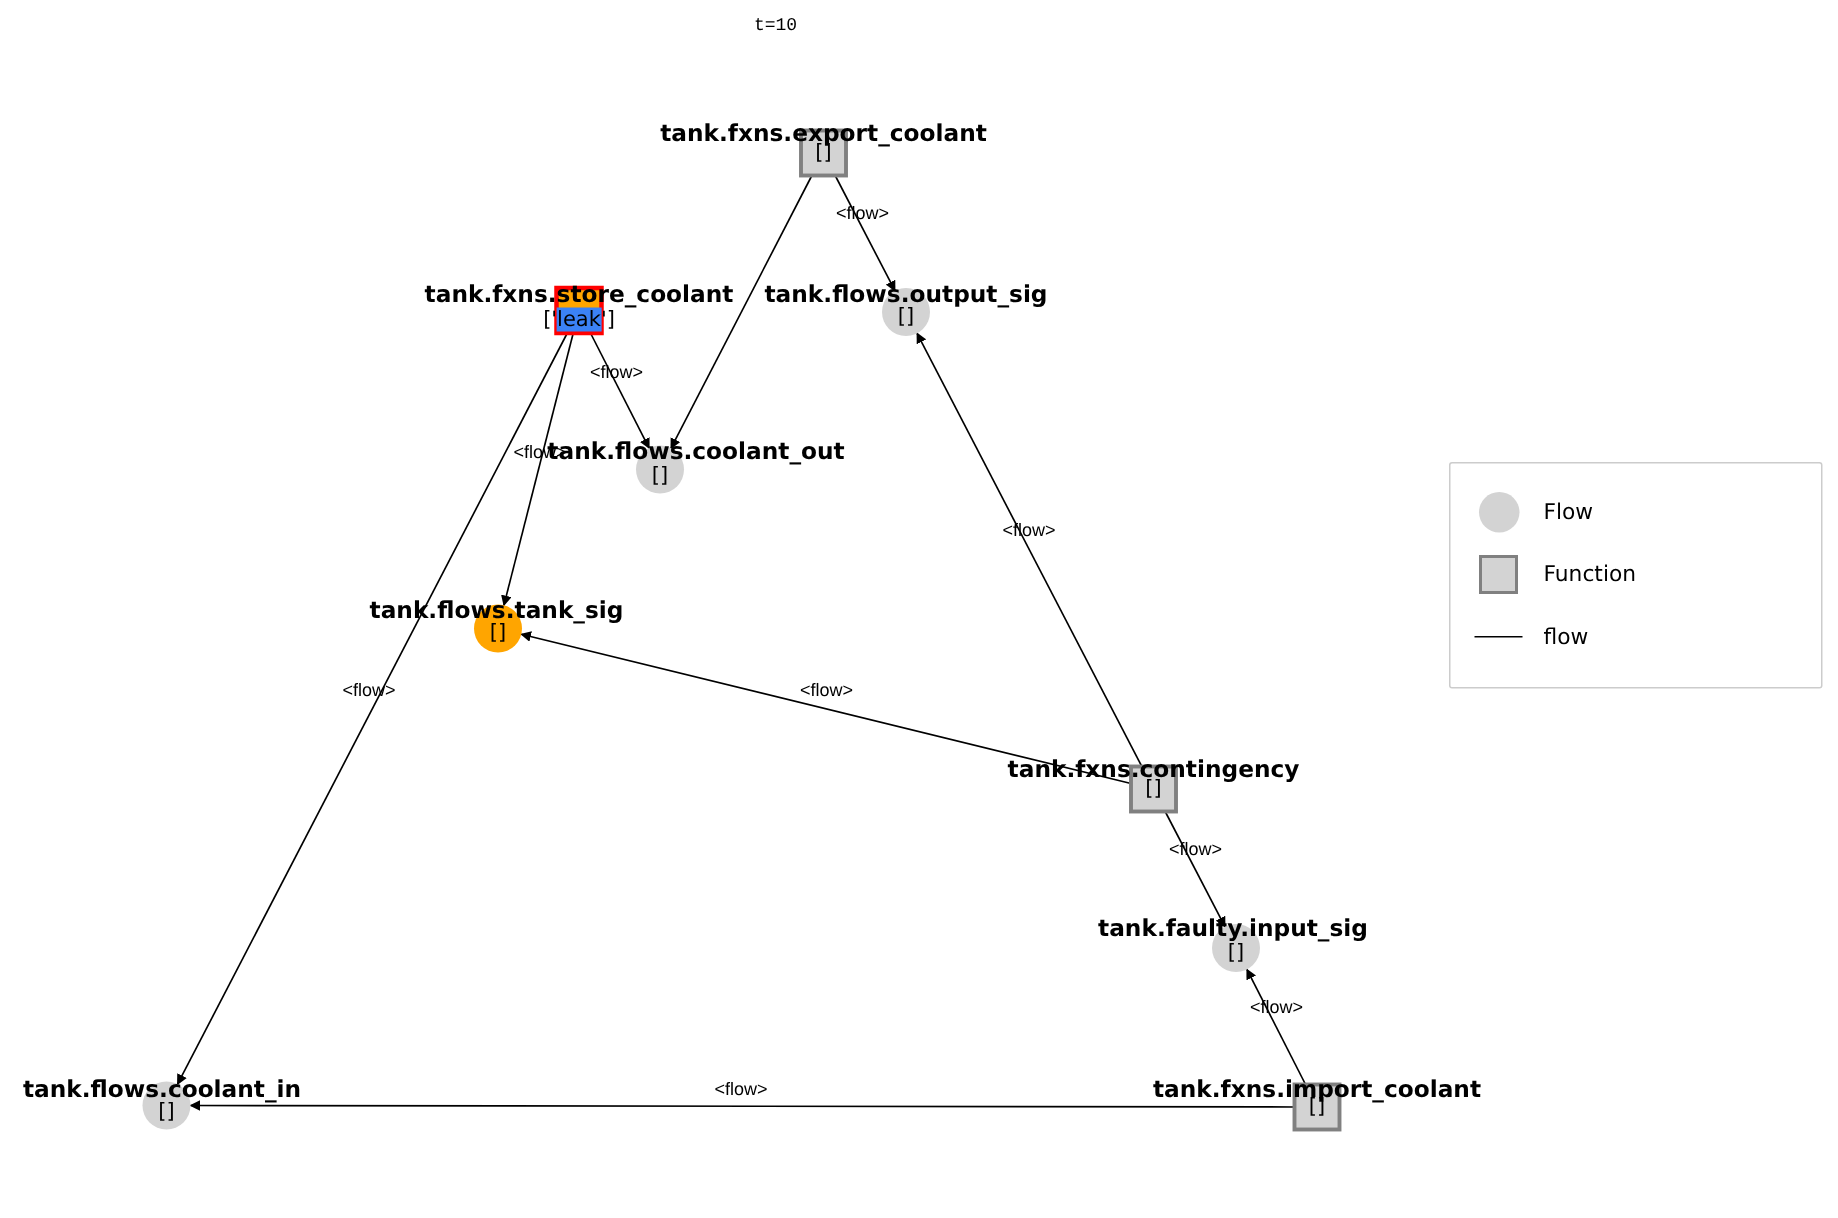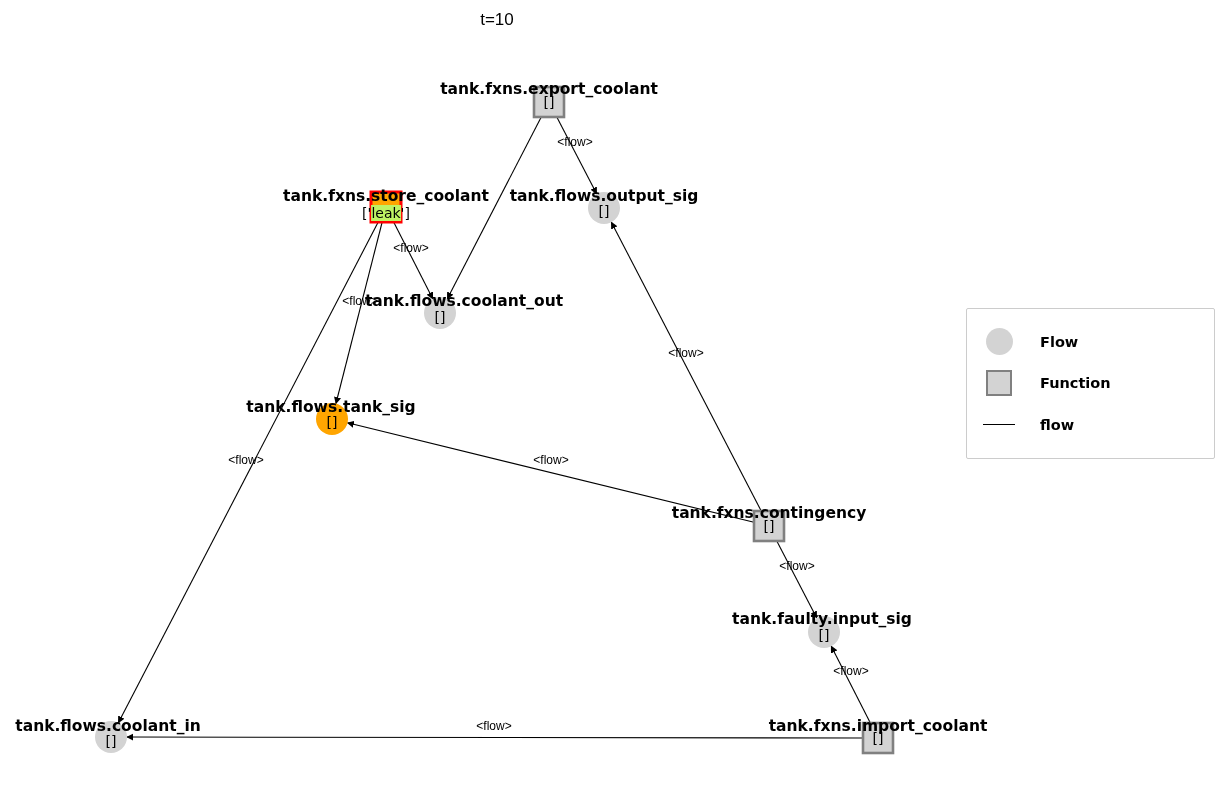--- a/index.html
+++ b/index.html
@@ -18,25 +18,26 @@
   }
   #graph-svg {
     position: absolute;
     left: 0;
     top: 0;
     width: 1225px;
     height: 812px;
   }
   .title-text {
     position: absolute;
-    font-family: Liberation Sans, sans-serif;
-    font-size: 17px;
+    font-family: Liberation Mono, monospace;
+    font-size: 12px;
     color: #000000;
     white-space: nowrap;
     transform: translate(-50%, 0);
+    margin-left: 20px;
   }
   .node-label {
     position: absolute;
     font-family: "DejaVu Sans", sans-serif;
     font-size: 15.5px;
     font-weight: bold;
     color: #000000;
     white-space: nowrap;
     transform: translate(-50%, -50%);
     pointer-events: none;
@@ -44,21 +45,21 @@
   .node-state {
     position: absolute;
     font-family: "DejaVu Sans", sans-serif;
     font-size: 14px;
     color: #000000;
     white-space: nowrap;
     transform: translate(-50%, -50%);
     pointer-events: none;
   }
   .leak-hl {
-    background: #bef264;
+    background: #3b82f6;
     color: #000000;
   }
   .edge-label {
     position: absolute;
     font-family: Liberation Sans, sans-serif;
     font-size: 12px;
     color: #000000;
     white-space: nowrap;
     transform: translate(-50%, -50%);
     pointer-events: none;
@@ -99,23 +100,22 @@
   }
   .lm-line {
     width: 32px;
     height: 0;
     border-top: 1.6px solid #000000;
   }
   .legend-label {
     font-family: "DejaVu Sans", sans-serif;
     font-size: 14.5px;
     color: #000000;
-    margin-left: 21px;
-    white-space: nowrap;
-    font-weight: bold;
+    margin-left: 10px;
+    white-space: nowrap;
   }
 </style>
 </head>
 <body>
 
 <div id="stage">
 
   <div class="title-text" style="left:497px; top:10px;">t=10</div>
 
   <svg id="graph-svg" viewBox="0 0 1225 812" xmlns="http://www.w3.org/2000/svg">

